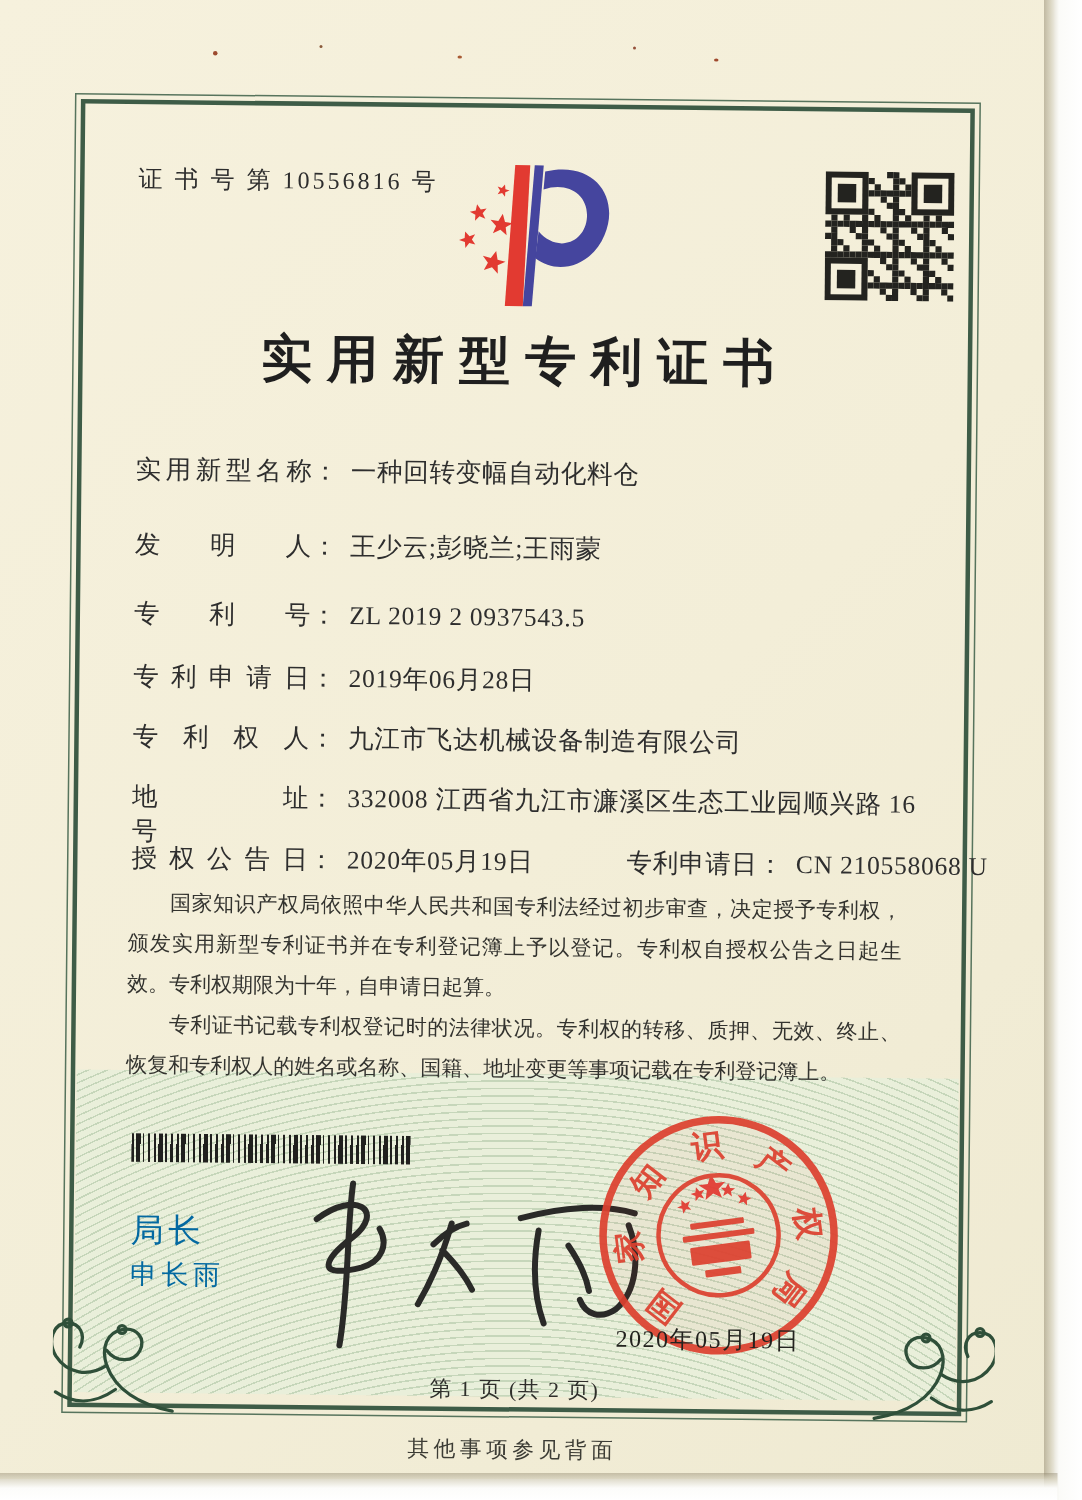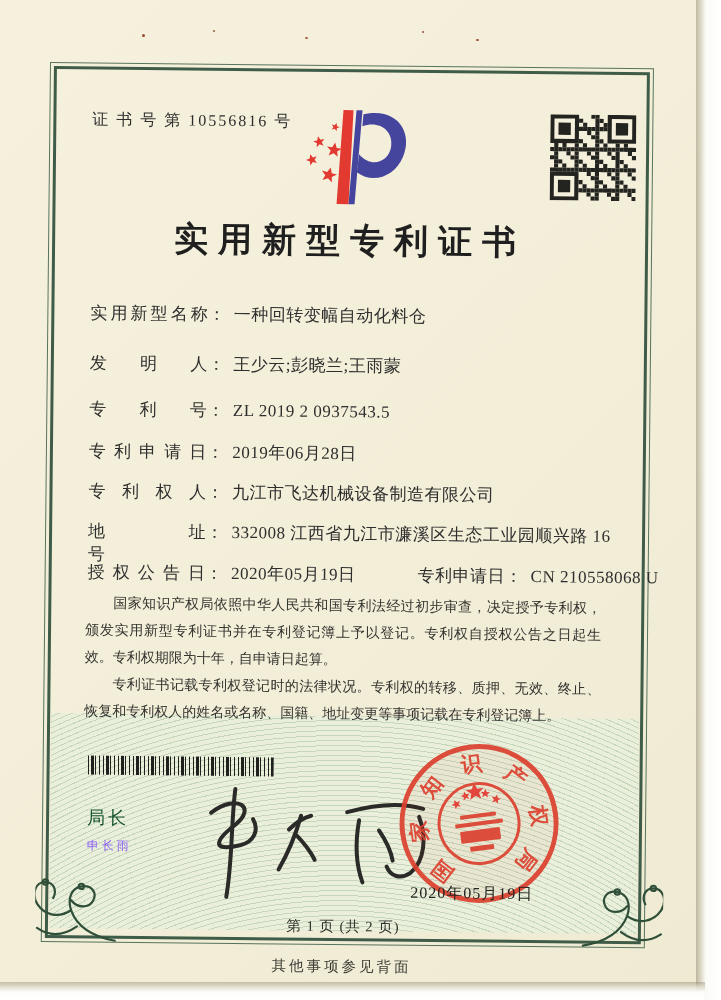--- a/index.html
+++ b/index.html
@@ -58,22 +58,22 @@
   .paras p{margin:0;text-indent:2em;}
   
   .barcode{
     position:absolute;left:44px;top:692px;width:186px;height:19px;
     background:repeating-linear-gradient(90deg,
       #20201e 0 1.5px,rgba(0,0,0,0) 1.5px 3px,
       #20201e 3px 6px,rgba(0,0,0,0) 6px 7.5px,
       #20201e 7.5px 8.5px,rgba(0,0,0,0) 8.5px 11px,
       #20201e 11px 12.5px,rgba(0,0,0,0) 12.5px 15px);
   }
-  .sig-title{position:absolute;left:44px;top:742px;font-size:18px;letter-spacing:3px;color:#14532d;}
-  .sig-name{position:absolute;left:44px;top:774px;font-size:12px;letter-spacing:3px;color:#8b5cf6;}
+  .sig-title{position:absolute;left:44px;top:742px;font-size:22px;letter-spacing:3px;color:#0369a1;}
+  .sig-name{position:absolute;left:44px;top:774px;font-size:18px;letter-spacing:3px;color:#0369a1;}
   .signature{position:absolute;left:140px;top:700px;width:250px;height:140px;}
   .seal{position:absolute;left:352px;top:672px;width:168px;height:168px;transform:rotate(-8deg);opacity:.93;}
   .seal-date{position:absolute;left:368px;top:816px;font-size:16px;letter-spacing:1px;color:#23231f;}
   .page-footer{position:absolute;left:0;top:851px;width:100%;text-align:center;
     font-size:14.5px;letter-spacing:1px;color:#2f2f2b;}
   .back-note{position:absolute;left:50px;top:954px;width:602px;text-align:center;
     font-size:14.5px;letter-spacing:3px;color:#3c3c35;}
   .flourish{position:absolute;width:86px;height:86px;z-index:3;}
   .flourish.br{left:586px;top:856px;}
   .flourish.bl{left:44px;top:856px;transform:scaleX(-1);}

